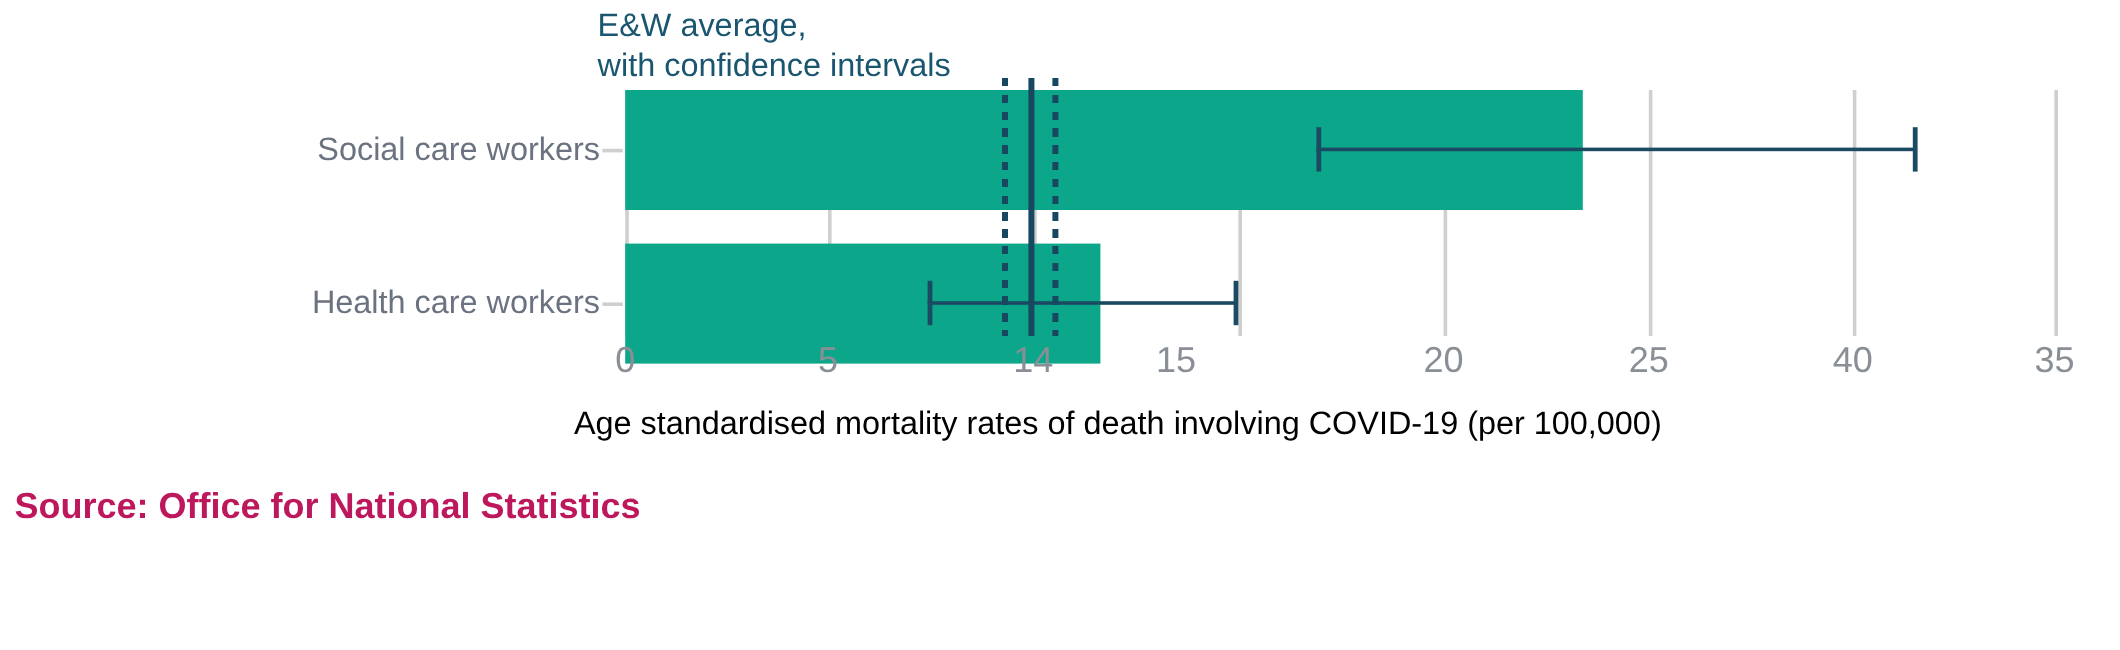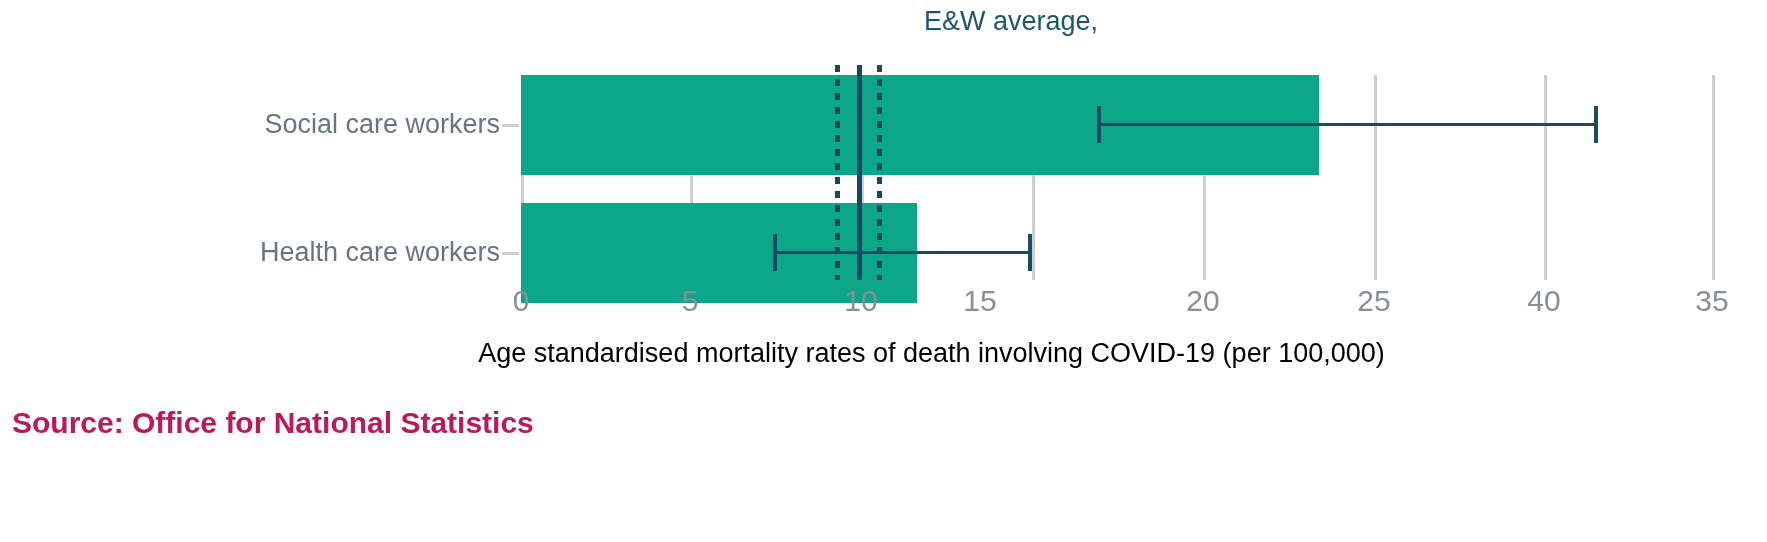--- a/index.html
+++ b/index.html
@@ -23,21 +23,21 @@
   .ylabels{position:absolute;left:0;top:75px;width:500px;height:205px;}
   .errbar{position:absolute;height:3px;background:#1b4b63;}
   .errcap{position:absolute;width:4px;height:37px;background:#1b4b63;}
   .avgline{position:absolute;top:-10px;width:5px;height:215px;background:#17485f;}
   .cidash{
     position:absolute;top:-10px;width:5px;height:215px;
     background:repeating-linear-gradient(to bottom,#17485f 0 7px,transparent 7px 14px);
   }
   .annot{
     position:absolute;color:#1b5670;font-size:27px;line-height:33px;
-    text-align:right;white-space:nowrap;
+    text-align:left;white-space:nowrap;
   }
   .xticklabels{position:absolute;left:0;top:284px;width:1767px;height:40px;}
   .xtl{
     position:absolute;color:#8a8f96;font-size:30px;
     transform:translateX(-50%);white-space:nowrap;
   }
   .xaxis-title{
     position:absolute;left:0;top:338px;width:1767px;
     text-align:center;color:#000000;font-size:27px;white-space:nowrap;
   }
@@ -47,20 +47,21 @@
     font-size:30px;font-weight:bold;color:#be185d;white-space:nowrap;
   }
 </style>
 </head>
 <body>
 
 <div id="chart-root">
 
   <div class="annot" style="left:498px;top:5px;width:600px;">
     <div>E&amp;W average,</div>
+    <div>with confidence intervals</div>
   </div>
 
   <div class="ylabels">
     <div class="ylabel" style="top:34px;width:252px;">Social care workers</div>
     <div class="ylabel" style="top:162px;width:252px;">Health care workers</div>
   </div>
 
   <div class="plot">
 
     <div class="gridline axis0" style="left:0px;"></div>
@@ -87,21 +88,21 @@
     <div class="errcap" style="left:507px;top:159px;"></div>
 
     <div class="cidash" style="left:314px;"></div>
     <div class="avgline" style="left:336px;"></div>
     <div class="cidash" style="left:356px;"></div>
   </div>
 
   <div class="xticklabels">
     <div class="xtl" style="left:521px;">0</div>
     <div class="xtl" style="left:690px;">5</div>
-    <div class="xtl" style="left:861px;">10</div>
+    <div class="xtl" style="left:861px;">14</div>
     <div class="xtl" style="left:980px;">15</div>
     <div class="xtl" style="left:1203px;">20</div>
     <div class="xtl" style="left:1374px;">25</div>
     <div class="xtl" style="left:1544px;">40</div>
     <div class="xtl" style="left:1712px;">35</div>
   </div>
 
   <div class="xaxis-title">
     <span>Age standardised mortality rates of death involving COVID-19 (per 100,000)</span>
   </div>

